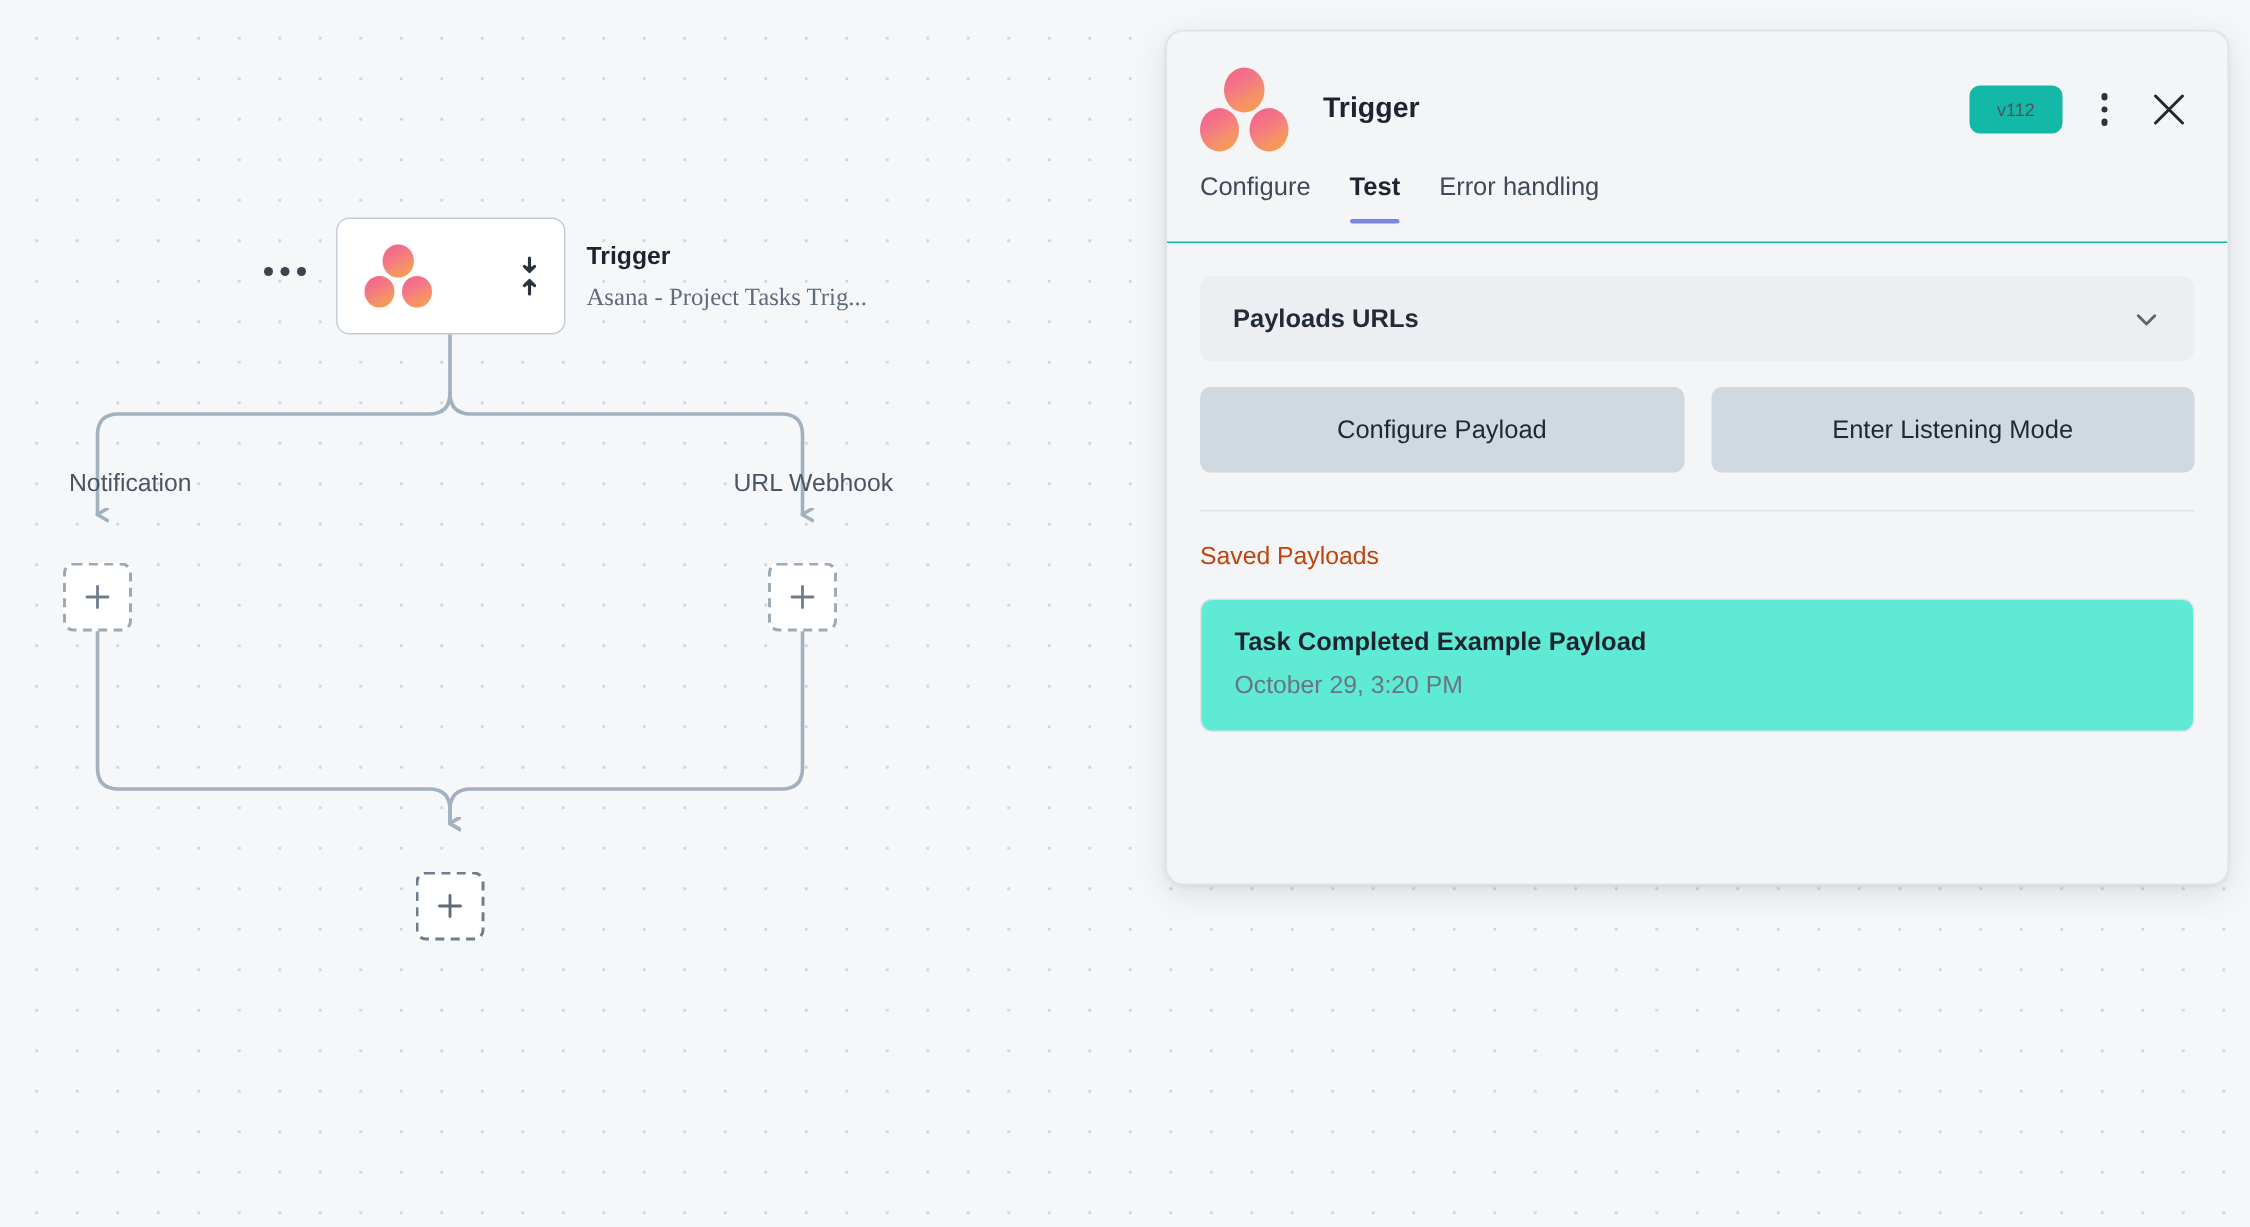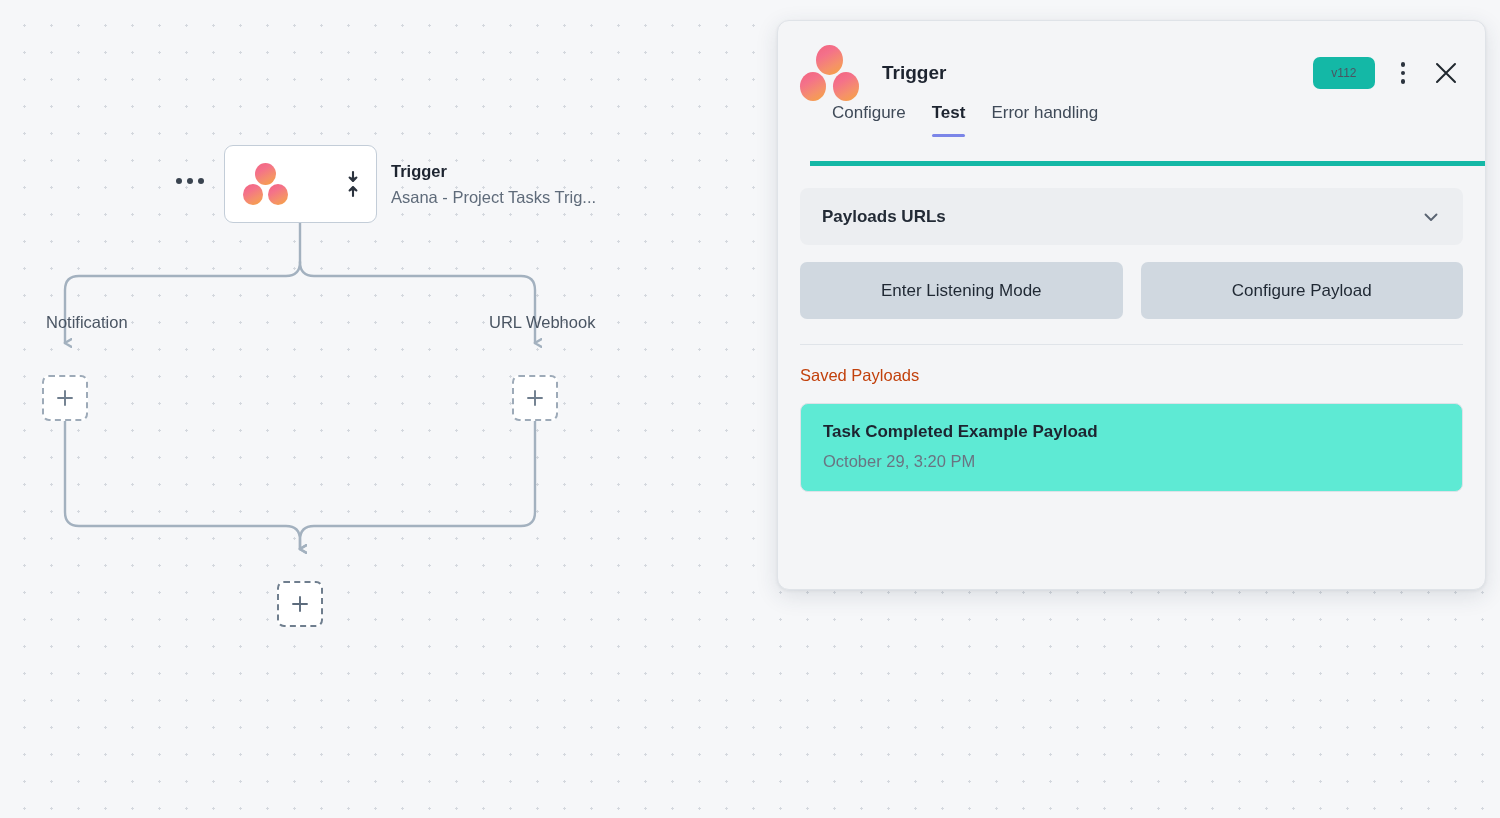--- a/index.html
+++ b/index.html
@@ -99,20 +99,21 @@
     color: #1d2430;
     line-height: 1.35;
     white-space: nowrap;
   }
   #trigger-labels .t-sub {
     font-size: 16.5px;
     color: #5f6b7a;
     line-height: 1.4;
     margin-top: 4px;
     white-space: nowrap;
+    font-family: Liberation Serif, serif;
   }
 
   .branch-label {
     position: absolute;
     font-size: 16.5px;
     color: #4a5563;
     white-space: nowrap;
   }
   #branch-label-0 { left: 18px;  top: 313px; margin-left: 28px; }
   #branch-label-1 { left: 489px; top: 313px; }
@@ -190,27 +191,26 @@
     display: block;
   }
   #close-button {
     margin-left: 16px;
     padding: 4px;
     display: flex;
   }
 
   #panel-tabs {
     display: flex;
-    align-items: flex-start;
+    align-items: center;
     gap: 26px;
     padding: 0 22px;
     height: 58px;
     flex: none;
-    border-bottom: 5px solid #14b8a6;
-    margin-left: 32px;
+    border-bottom: 1px solid #14b8a6;
   }
   .tab {
     font-size: 17px;
     color: #3f4a58;
     padding-bottom: 14px;
     position: relative;
     white-space: nowrap;
   }
   .tab.active {
     font-weight: bold;
@@ -400,22 +400,22 @@
   <div id="panel-body">
 
     <div id="webhook-urls-row">
       <span class="label">Payloads URLs</span>
       <svg width="20" height="20" viewBox="0 0 20 20">
         <path d="M4.5,7.5 L10,13 L15.5,7.5" fill="none" stroke="#5a6472" stroke-width="1.9" stroke-linecap="round" stroke-linejoin="round"></path>
       </svg>
     </div>
 
     <div id="action-buttons">
+      <button class="action-btn">Configure Payload</button>
       <button class="action-btn">Enter Listening Mode</button>
-      <button class="action-btn">Configure Payload</button>
     </div>
 
     <div id="panel-divider"></div>
 
     <div id="saved-payloads-title">Saved Payloads</div>
 
     <div class="payload-card">
       <div class="p-name">Task Completed Example Payload</div>
       <div class="p-date">October 29, 3:20 PM</div>
     </div>

